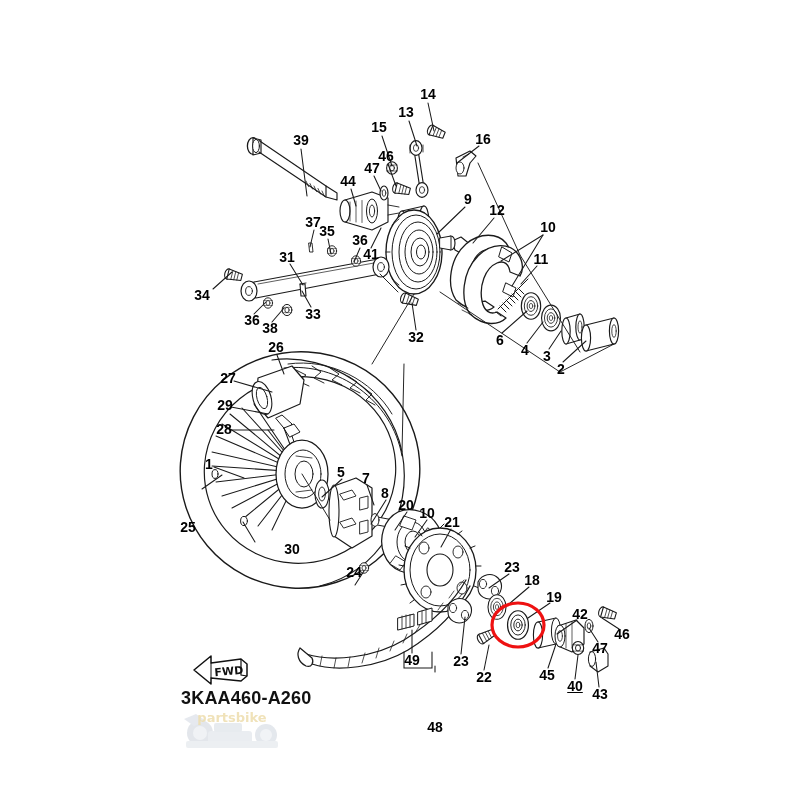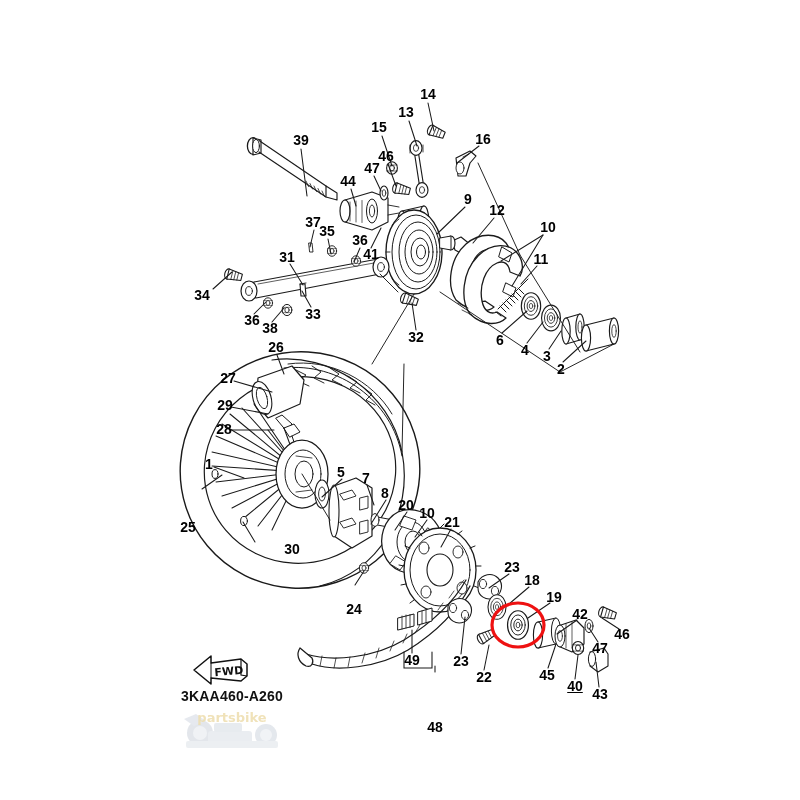--- a/index.html
+++ b/index.html
@@ -2,21 +2,21 @@
 <html><head>
 <meta charset="utf-8">
 <title>Rear Wheel Parts Diagram</title>
 <style>
   html,body{margin:0;padding:0;background:#ffffff;}
   body{width:800px;height:800px;overflow:hidden;font-family:"Liberation Sans",sans-serif;}
   #sheet{position:relative;width:800px;height:800px;background:#ffffff;}
   #art{position:absolute;left:0;top:0;width:800px;height:800px;}
   .lbl{position:absolute;font-family:"Liberation Sans",sans-serif;font-size:14px;font-weight:700;
        color:#000;line-height:1;white-space:nowrap;transform:translate(-50%,-50%);}
-  #diagcode{position:absolute;left:181px;top:688px;font-size:14px;font-weight:700;
+  #diagcode{position:absolute;left:181px;top:688px;font-size:18px;font-weight:700;
        letter-spacing:.2px;color:#111;white-space:nowrap;}
   #fwdwrap{position:absolute;left:191px;top:651px;width:62px;height:36px;}
   #wmark{position:absolute;left:180px;top:705px;width:105px;height:48px;opacity:.45;}
 </style>
 </head>
 <body>
 
 <div id="sheet">
 
   <svg id="art" viewBox="0 0 800 800">
@@ -486,21 +486,21 @@
       <div class="lbl" style="left: 224px; top: 429px;">28</div>
       <div class="lbl" style="left: 209px; top: 464px;">1</div>
       <div class="lbl" style="left: 188px; top: 492px; margin-top: 35px;">25</div>
       <div class="lbl" style="left: 248px; top: 549px; margin-left: 44px;">30</div>
       <div class="lbl" style="left: 341px; top: 472px;">5</div>
       <div class="lbl" style="left: 366px; top: 478px;">7</div>
       <div class="lbl" style="left: 385px; top: 493px;">8</div>
       <div class="lbl" style="left: 406px; top: 505px;">20</div>
       <div class="lbl" style="left: 427px; top: 513px;">10</div>
       <div class="lbl" style="left: 452px; top: 522px;">21</div>
-      <div class="lbl" style="left: 354px; top: 609px;">24</div>
+      <div class="lbl" style="left: 354px; top: 572px;">24</div>
       <div class="lbl" style="left: 512px; top: 567px;">23</div>
       <div class="lbl" style="left: 532px; top: 580px;">18</div>
       <div class="lbl" style="left: 554px; top: 597px;">19</div>
       <div class="lbl" style="left: 580px; top: 614px;">42</div>
       <div class="lbl" style="left: 622px; top: 634px;">46</div>
       <div class="lbl" style="left: 600px; top: 648px;">47</div>
       <div class="lbl" style="left: 547px; top: 675px;">45</div>
       <div class="lbl" style="left: 575px; top: 686px; text-decoration: underline;">40</div>
       <div class="lbl" style="left: 600px; top: 694px;">43</div>
       <div class="lbl" style="left: 484px; top: 677px;">22</div>

